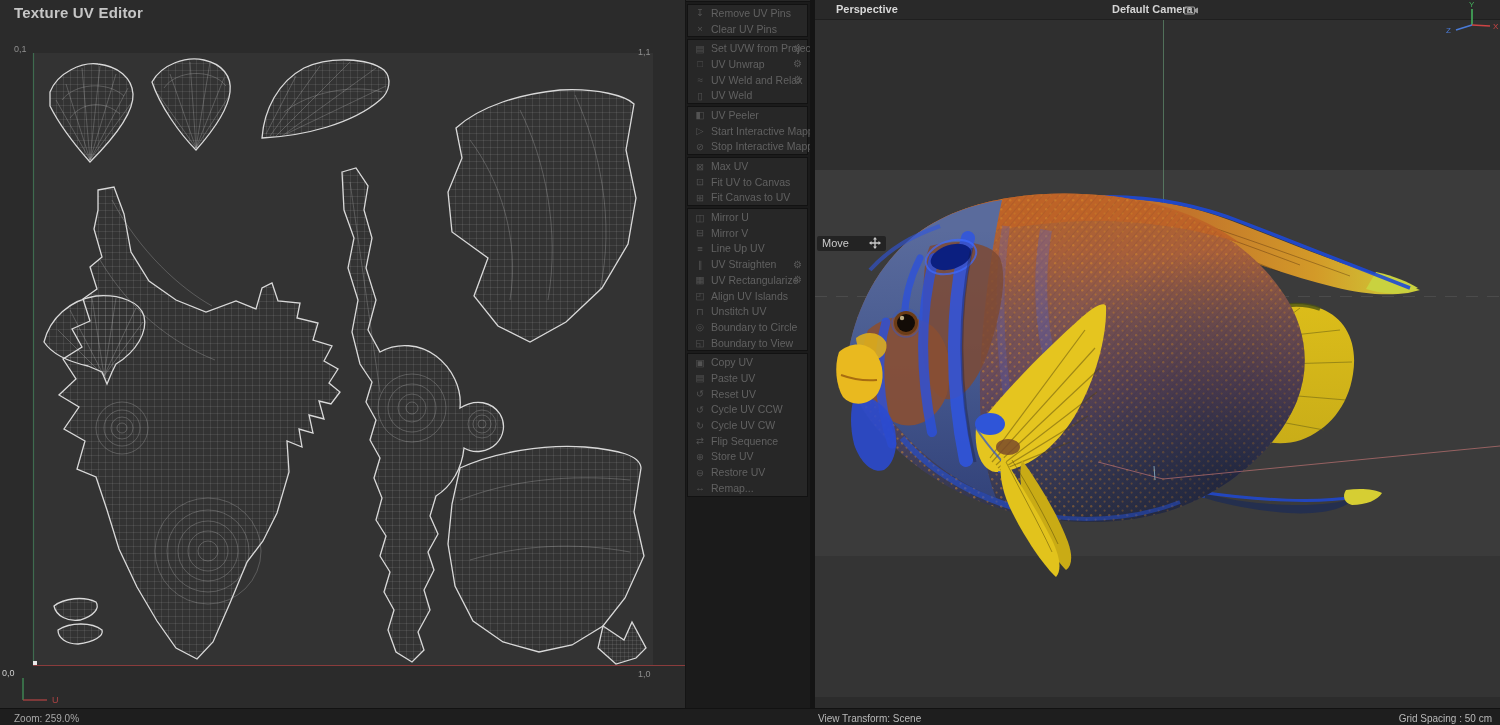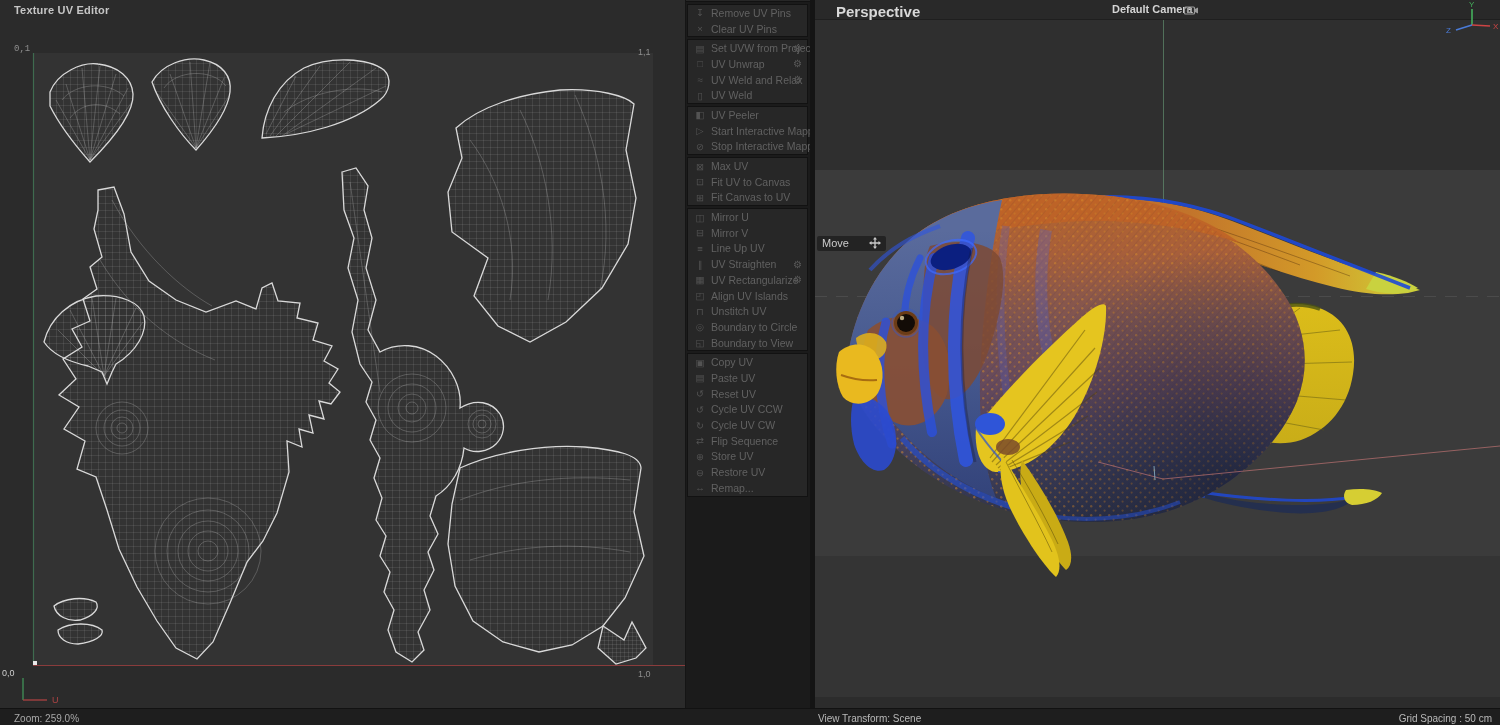--- a/index.html
+++ b/index.html
@@ -2,21 +2,21 @@
 <html><head>
 <meta charset="utf-8">
 <style>
   * { margin:0; padding:0; box-sizing:border-box; }
   html,body { width:1500px; height:725px; overflow:hidden; background:#262626;
               font-family:"Liberation Sans", sans-serif; }
   .abs { position:absolute; }
 
   
   #uv-panel { left:0; top:0; width:686px; height:708px; background:#2b2b2b; }
-  #uv-title { left:14px; top:4px; font-size:11px; color:#c6c6c6; font-weight:bold; letter-spacing:.2px; }
+  #uv-title { left:14px; top:4px; font-size:15px; color:#c6c6c6; font-weight:bold; letter-spacing:.2px; }
   #uv-canvas { left:33px; top:53px; width:620px; height:612px; background:#333333; }
   .corner { font-size:9px; color:#8f8f8f; }
   #corner-bl { color:#cfcfcf; }
   #uv-svg { left:0; top:0; width:686px; height:708px; }
   #uv-zoom { left:14px; top:714px; font-size:10px; color:#a8a8a8; }
 
   
   #menu-divider { left:685px; top:0; width:1px; height:708px; background:#151515; }
   #uv-menu { left:686px; top:0; width:124px; height:708px; background:#1b1b1b; }
   #menu-gap { left:810px; top:0; width:5px; height:708px; background:#141414; }
@@ -24,21 +24,21 @@
   .menu-group { margin-top:2px; margin-left:1px; margin-right:2px;
                 background:#272727; border:1px solid #121212; }
   .menu-item { height:15.7px; display:flex; align-items:center; padding-left:5px; position:relative; }
   .mi-icon { width:14px; font-size:9.5px; color:#535353; text-align:center; flex:0 0 14px; }
   .mi-label { font-size:10.5px; color:#616161; margin-left:4px; white-space:nowrap; }
   .mi-gear { position:absolute; right:5px; font-size:10px; color:#5a5a5a; }
 
   
   #viewport { left:815px; top:0; width:685px; height:708px; background:#303030; }
   #vp-topbar { left:0; top:0; width:685px; height:20px; background:#292929; border-bottom:1px solid #1f1f1f; }
-  #vp-view-label { left:5px; top:3px; font-size:15px; font-weight:bold; color:#d8d8d8;padding-left:16px; }
+  #vp-view-label { left:5px; top:3px; font-size:11px; font-weight:bold; color:#d8d8d8;padding-left:16px; }
   #vp-camera-label { left:297px; top:3px; font-size:11px; font-weight:bold; color:#d4d4d4; }
   #vp-camera-icon { left:368px; top:3px; }
   .band { left:0; width:685px; }
   #band-top    { top:20px;  height:150px; background:#2f2f2f; }
   #band-mid    { top:170px; height:386px; background:#3b3b3b; }
   #band-low    { top:556px; height:141px; background:#343434; }
   #band-bottom { top:697px; height:11px;  background:#2c2c2c; }
   #vp-svg { left:0; top:0; width:685px; height:708px; }
   #move-chip { left:2px; top:236px; display:flex; align-items:center; gap:20px;
                background:rgba(32,32,32,.85); padding:1px 5px 2px 5px; border-radius:2px; }
@@ -122,21 +122,21 @@
         <circle cx="482" cy="424" r="9"></circle>
         <circle cx="482" cy="424" r="14"></circle>
       <path d="M112,200 C140,252 180,288 212,306 M100,260 C130,310 170,342 215,360"></path>
       <path d="M470,140 C500,180 520,240 510,300 M520,110 C545,160 560,230 548,300 M575,95 C600,150 615,220 600,290"></path>
       <path d="M350,182 C360,252 370,322 380,392 M460,500 C510,480 570,474 630,480 M470,560 C520,545 575,542 630,552"></path>
     </g>
 
     <text x="14" y="52" class="corner" font-size="9" fill="#8f8f8f" id="svg-c-tl"></text>
   </svg>
 
-  <span class="abs corner" style="left:14px; top:44px;font-family:Liberation Mono, monospace;">0,1</span>
+  <span class="abs corner" style="left:14px; top:44px;">0,1</span>
   <span class="abs corner" style="left:638px; top:47px;">1,1</span>
   <span class="abs corner" id="corner-bl" style="left:2px; top:668px;">0,0</span>
   <span class="abs corner" style="left:638px; top:669px;">1,0</span>
 </div>
 
 <div id="menu-divider" class="abs"></div>
 <div id="uv-menu" class="abs">
   <div class="menu-sliver"></div>
 <div class="menu-group">
       <div class="menu-item">

